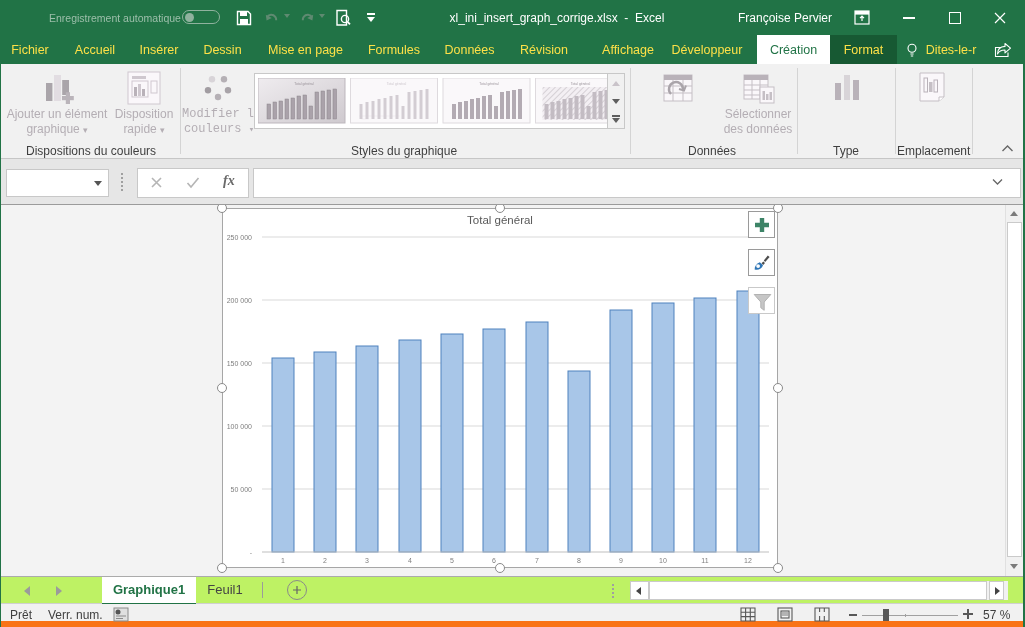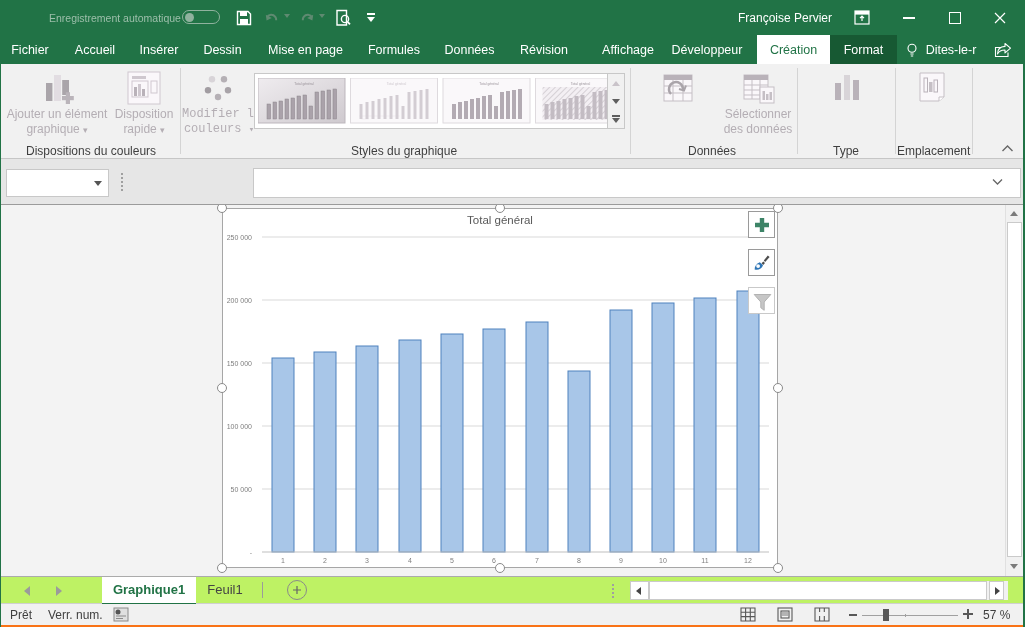--- a/index.html
+++ b/index.html
@@ -5,38 +5,38 @@
   html,body{margin:0;padding:0;}
   body{width:1025px;height:627px;overflow:hidden;font-family:"Liberation Sans",sans-serif;}
   #win{position:relative;width:1025px;height:627px;background:#f3f3f3;overflow:hidden;}
   .abs{position:absolute;}
   
   #titlebar{left:0;top:0;width:1025px;height:36px;background:#217346;}
   .tdim{color:#9dbfab;}
   .twhite{color:#fff;}
   
   #tabrow{left:0;top:36px;width:1025px;height:28px;background:#217346;}
-  .rtab{position:absolute;top:0;height:28px;line-height:28px;color:#ffffff;font-size:12.5px;text-align:center;}
+  .rtab{position:absolute;top:0;height:28px;line-height:28px;color:#fde047;font-size:12.5px;text-align:center;}
   
   #ribbon{left:0;top:64px;width:1025px;height:94px;background:#f1f1f1;border-bottom:1px solid #c6c6c6;}
   .grplabel{position:absolute;top:80px;font-size:12px;color:#3f3f3f;white-space:nowrap;}
   .gsep{position:absolute;top:4px;height:86px;width:1px;background:#d4d4d4;}
   .rbtntext{position:absolute;font-size:12px;color:#b4aeb4;text-align:center;line-height:15px;white-space:nowrap;}
   
   #fbar{left:0;top:159px;width:1025px;height:45px;background:#e6e6e6;border-bottom:1px solid #9b9b9b;}
   .fbox{position:absolute;background:#fff;border:1px solid #c8c8c8;}
   
   #doc{left:0;top:205px;width:1025px;height:371px;background:#f3f3f3;overflow:hidden;}
   #chart{position:absolute;left:222px;top:3px;width:556px;height:360px;background:#fff;border:1px solid #a6a6a6;box-sizing:border-box;}
   .handle{position:absolute;width:10px;height:10px;border-radius:50%;background:#fff;border:1.2px solid #8a8a8a;box-sizing:border-box;}
   .cbtn{position:absolute;left:748px;width:27px;height:27px;background:#fff;border:1px solid #9a9a9a;box-sizing:border-box;}
   
   #sheetbar{left:0;top:576px;width:1025px;height:28px;background:#bef264;border-top:1px solid #ababab;border-bottom:1px solid #d0d0d0;box-sizing:border-box;}
   
-  #statusbar{left:0;top:604px;width:1025px;height:23px;background:#f1f1f1;border-bottom:2px solid #f97316;box-sizing:border-box;}
+  #statusbar{left:0;top:604px;width:1025px;height:23px;background:#f1f1f1;border-bottom:6px solid #f97316;box-sizing:border-box;}
   .sbtext{position:absolute;font-size:12px;color:#3f3f3f;}
 </style>
 </head>
 <body>
 <div id="win">
 
   <div id="titlebar" class="abs">
     <div class="abs tdim" style="left:49px;top:12px;font-size:10.5px;">Enregistrement automatique</div>
 
     <div class="abs" style="left:182px;top:10px;width:38px;height:14px;border:1px solid #8fb29e;border-radius:8px;box-sizing:border-box;">
@@ -63,20 +63,21 @@
 
     <svg class="abs" style="left:335px;top:9px;" width="17" height="18" viewBox="0 0 17 18">
       <path d="M2 1.5 H11.5 V16 H2 Z" fill="none" stroke="#fff" stroke-width="1.4"></path>
       <circle cx="10" cy="10" r="3.6" fill="none" stroke="#fff" stroke-width="1.4"></circle>
       <path d="M12.6 12.8 L15 15.4" stroke="#fff" stroke-width="1.8"></path>
     </svg>
 
     <div class="abs" style="left:367px;top:13px;width:8px;height:1.5px;background:#fff;"></div>
     <div class="abs" style="left:367px;top:17px;width:0;height:0;border-left:4px solid transparent;border-right:4px solid transparent;border-top:5px solid #fff;"></div>
 
+    <div class="abs twhite" style="left:90px;top:11px;width:934px;text-align:center;font-size:12px;white-space:nowrap;">xl_ini_insert_graph_corrige.xlsx&nbsp; -&nbsp; Excel</div>
     <div class="abs twhite" style="left:730px;top:11px;width:110px;text-align:center;font-size:12px;white-space:nowrap;">Françoise Pervier</div>
 
     <svg class="abs" style="left:854px;top:10px;" width="16" height="15" viewBox="0 0 16 15">
       <rect x="1" y="1" width="14" height="13" fill="none" stroke="#fff" stroke-width="1.2"></rect>
       <rect x="1" y="1" width="14" height="3.6" fill="#fff"></rect>
       <path d="M8 11 V6.5 M6 8.2 L8 6.2 L10 8.2" fill="none" stroke="#fff" stroke-width="1.2"></path>
     </svg>
 
     <div class="abs" style="left:903px;top:17px;width:12px;height:1.5px;background:#fff;"></div>
     <div class="abs" style="left:949px;top:12px;width:10px;height:10px;border:1.2px solid #fff;"></div>
@@ -287,20 +288,29 @@
     <svg class="abs" style="left:1001px;top:80px;" width="13" height="9" viewBox="0 0 13 9">
       <path d="M1.5 7 L6.5 2 L11.5 7" fill="none" stroke="#666" stroke-width="1.4"></path>
     </svg>
   </div>
 
   <div id="fbar" class="abs">
     <div class="fbox" style="left:6px;top:10px;width:101px;height:26px;">
       <div class="abs" style="left:87px;top:11px;width:0;height:0;border-left:4px solid transparent;border-right:4px solid transparent;border-top:5px solid #555;"></div>
     </div>
     <div class="abs" style="left:121px;top:14px;width:2px;height:18px;border-left:2px dotted #a0a0a0;"></div>
+    <div class="fbox" style="left:137px;top:9px;width:110px;height:28px;">
+      <svg class="abs" style="left:12px;top:7px;" width="13" height="13" viewBox="0 0 13 13">
+          <path d="M2 2 L11 11 M11 2 L2 11" stroke="#b5b5b5" stroke-width="1.6"></path>
+        </svg>
+      <svg class="abs" style="left:48px;top:7px;" width="14" height="13" viewBox="0 0 14 13">
+          <path d="M1.5 7 L5 11 L12.5 2" fill="none" stroke="#b5b5b5" stroke-width="1.6"></path>
+        </svg>
+      <div class="abs" style="left:85px;top:4px;font-size:14px;font-style:italic;font-weight:bold;color:#6a6a6a;font-family:'Liberation Serif',serif;">fx</div>
+    </div>
     <div class="fbox" style="left:253px;top:9px;width:766px;height:28px;">
       <svg class="abs" style="left:738px;top:9px;" width="11" height="8" viewBox="0 0 11 8">
           <path d="M1 1.5 L5.5 6 L10 1.5" fill="none" stroke="#666" stroke-width="1.3"></path>
         </svg>
     </div>
   </div>
 
   <div id="doc" class="abs">
     <div id="chart">
       <svg width="554" height="358" viewBox="0 0 554 358">

